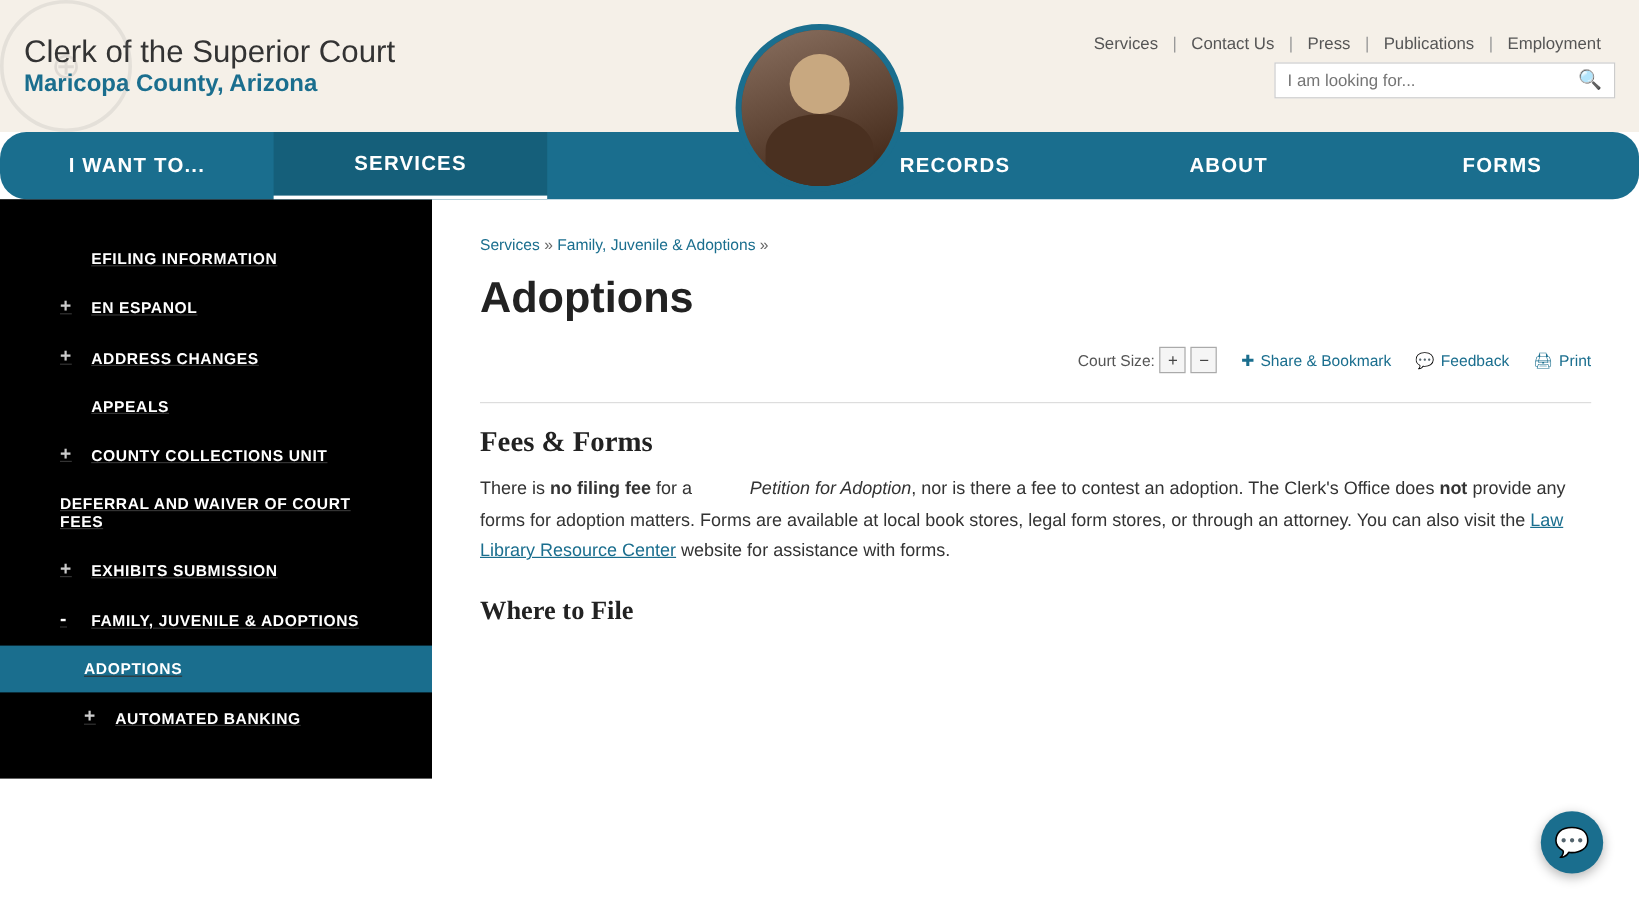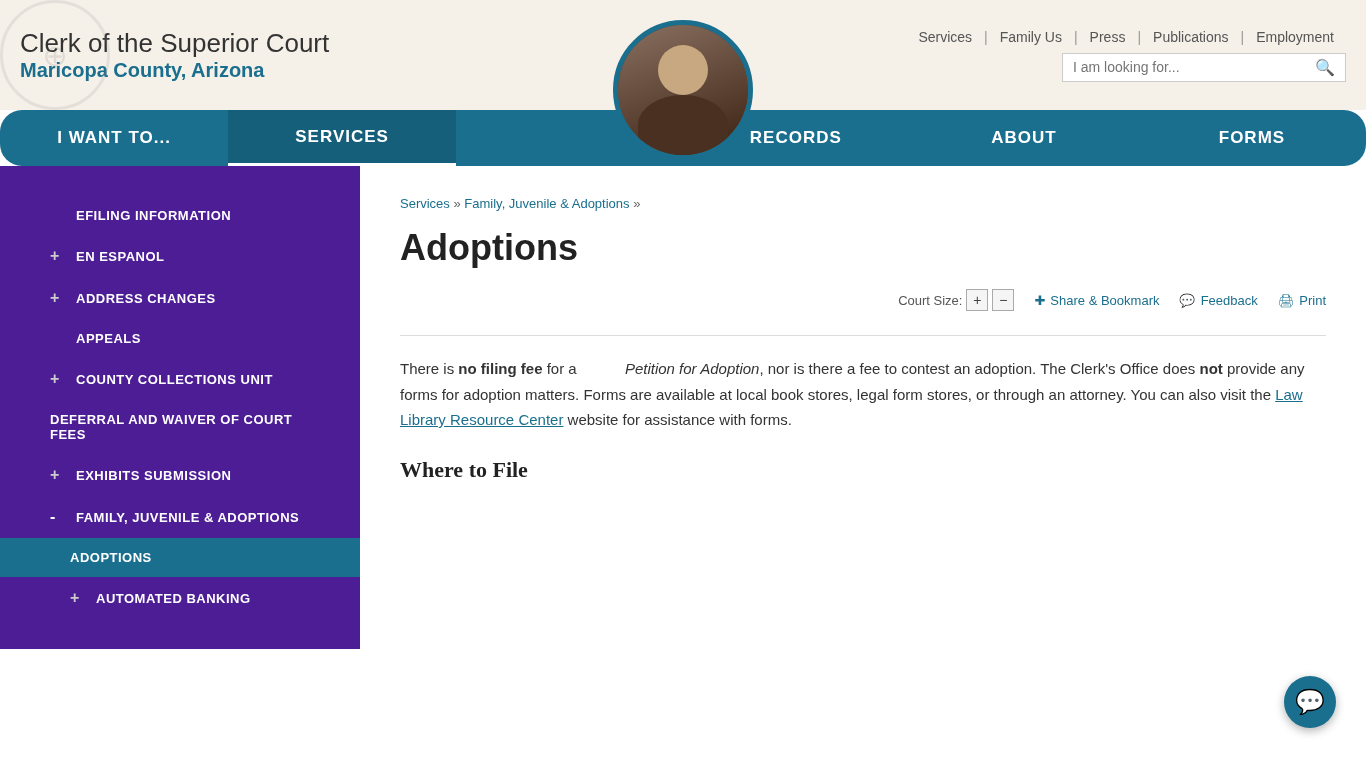--- a/index.html
+++ b/index.html
@@ -121,22 +121,23 @@
       font-size: 30px; color: #666;
     }
 
     
     .main-layout { display: flex; min-height: 460px; }
 
     
     .sidebar {
       width: 360px;
       min-width: 360px;
-      background: #4c1d95;
+      background: #000000;
       padding: 30px 0;
+      text-decoration: underline;
     }
     .sidebar-item {
       display: flex;
       align-items: center;
       padding: 12px 30px 12px 50px;
       color: #fff;
       font-size: 13px;
       font-weight: bold;
       letter-spacing: 0.5px;
       cursor: pointer;
@@ -222,21 +223,21 @@
     <div class="portrait-circle">
       <div class="portrait-placeholder"></div>
     </div>
     <div class="portrait-name">JEFF FINE</div>
   </div>
 
   <div class="top-right">
     <div class="top-links">
       <a href="#">Services</a>
       <span class="sep">|</span>
-      <a href="#">Family Us</a>
+      <a href="#">Contact Us</a>
       <span class="sep">|</span>
       <a href="#">Press</a>
       <span class="sep">|</span>
       <a href="#">Publications</a>
       <span class="sep">|</span>
       <a href="#">Employment</a>
     </div>
     <div class="search-bar">
       <input type="text" placeholder="I am looking for..." style="">
       <span class="search-icon">🔍</span>
@@ -322,20 +323,21 @@
         <span>Feedback</span>
       </a>
       <a class="toolbar-item" href="#">
         <span>🖨</span>
         <span>Print</span>
       </a>
     </div>
 
     <hr class="divider">
 
+    <h2 class="section-title">Fees &amp; Forms</h2>
     <p class="content-text">
       There is <strong>no filing fee</strong> for a <em>Petition for Adoption</em>, nor is there a fee to contest an adoption. The Clerk's Office does <strong>not</strong> provide any forms for adoption matters. Forms are available at local book stores, legal form stores, or through an attorney. You can also visit the <a href="#">Law Library Resource Center</a> website for assistance with forms.
     </p>
 
     <h2 class="subsection-title">Where to File</h2>
   </main>
 </div>
 
 <div class="chat-btn">💬</div>
 

